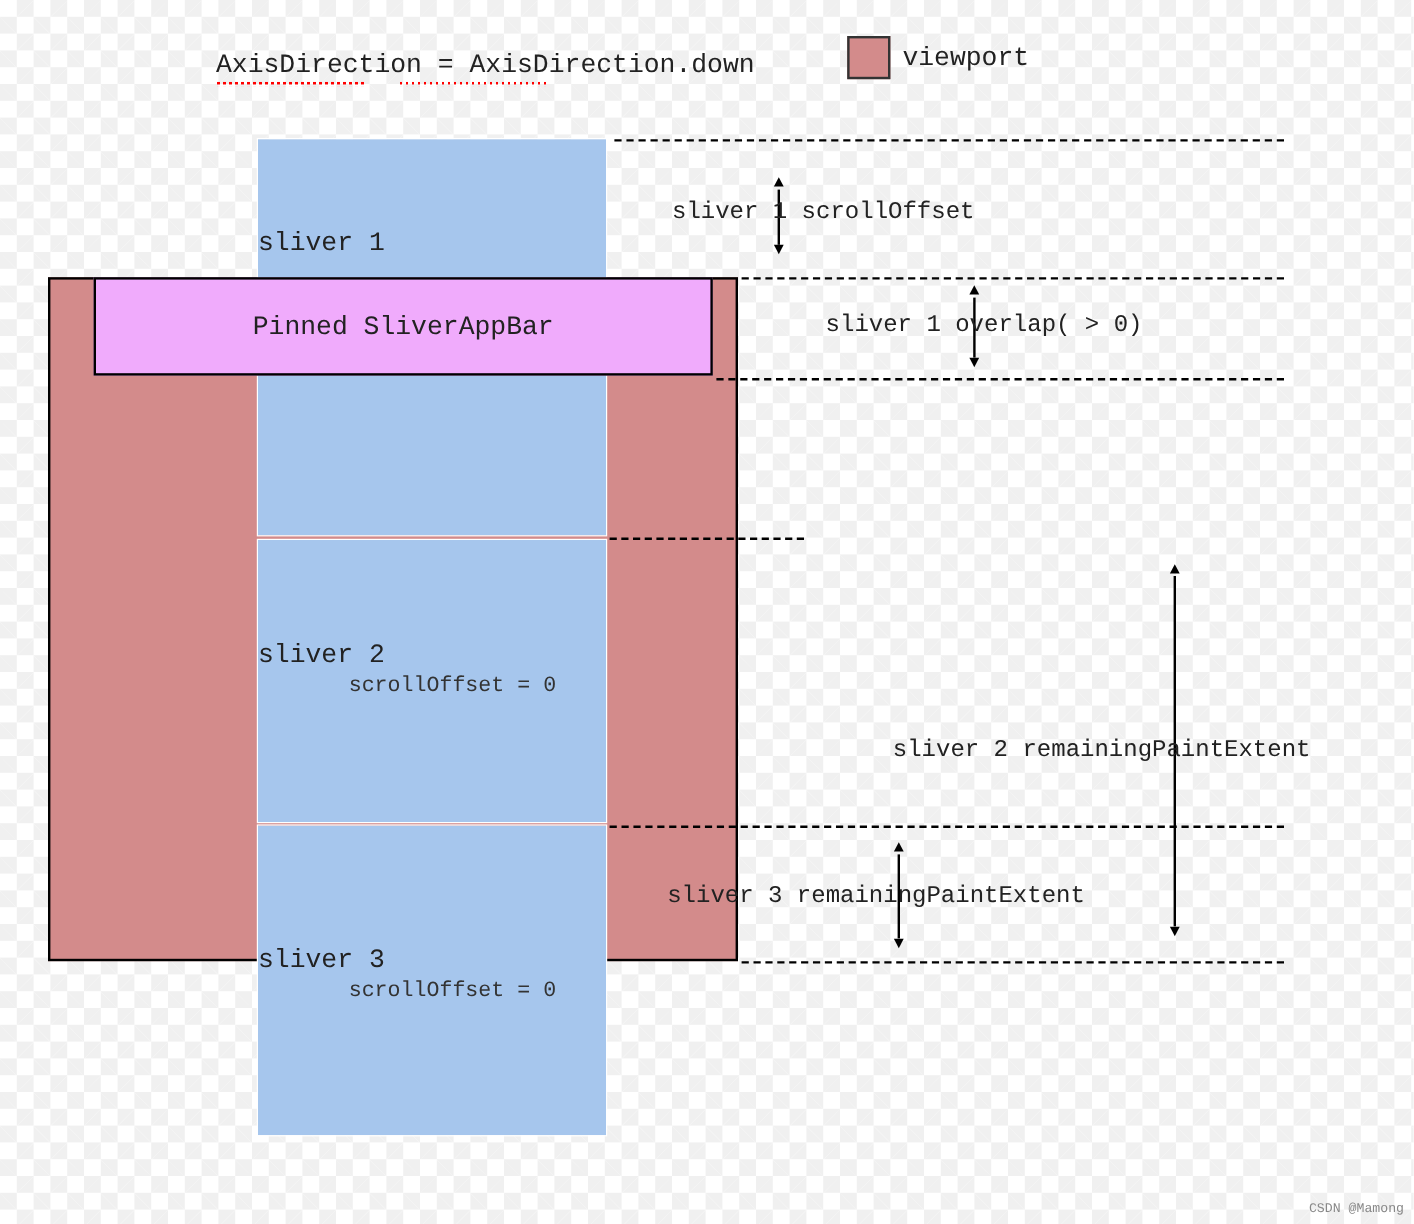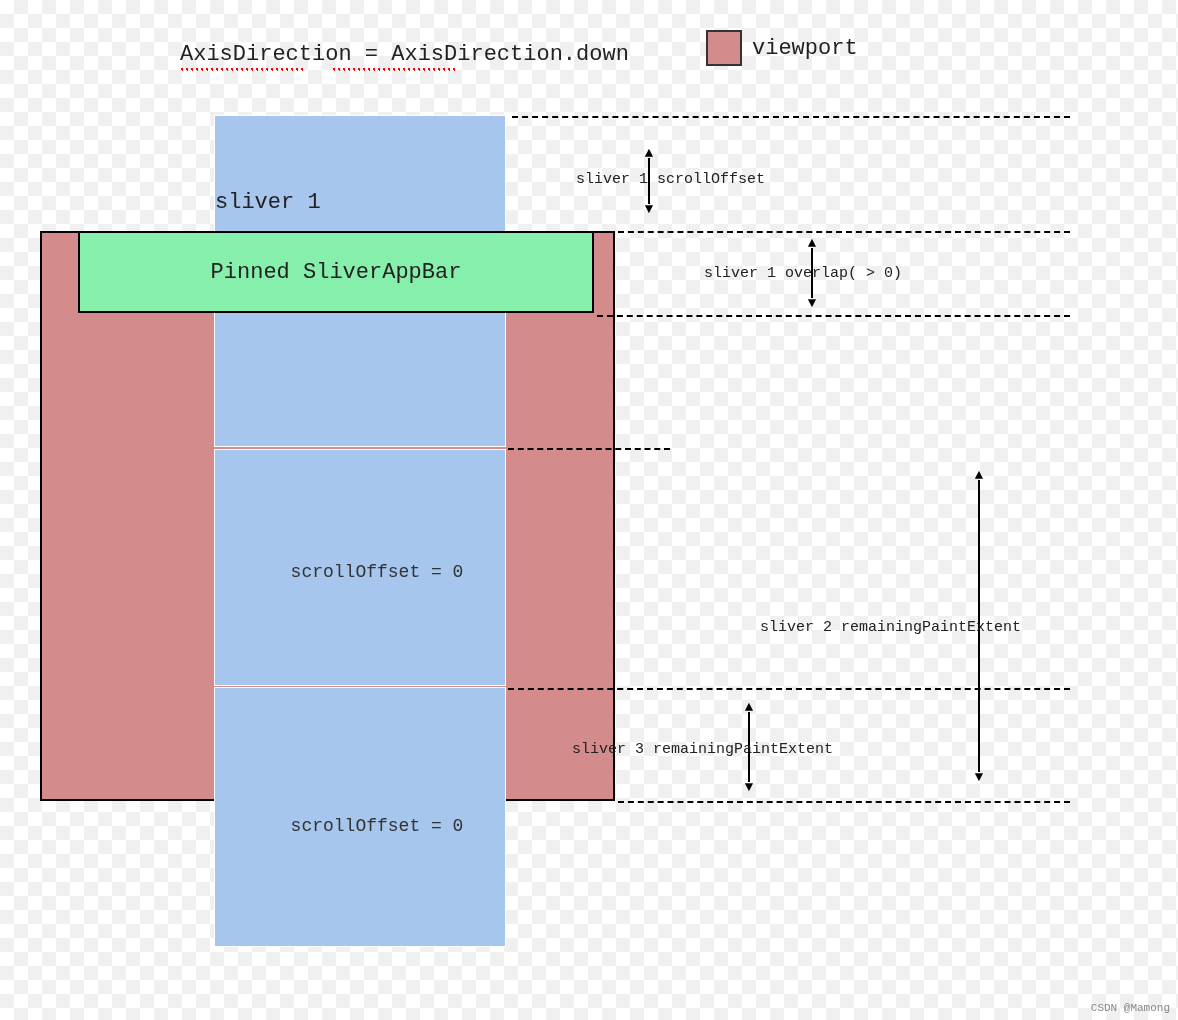--- a/index.html
+++ b/index.html
@@ -46,21 +46,21 @@
   }
   .sliver1 { top:116px; height:330px; }
   .sliver2 { top:450px; height:235px; }
   .sliver3 { top:688px; height:258px; }
 
   .sliver-label { position:absolute; left:215px; width:290px; text-align:left; font-size:22px; color:#222; }
   .sliver-sub { position:absolute; left:215px; width:324px; text-align:center; font-size:18px; color:#333; }
 
   .appbar {
     position:absolute; top:231px; left:78px; width:516px; height:82px;
-    background:#86efac; border:2px solid #000;
+    background:#f0abfc; border:2px solid #000;
     display:flex; align-items:center; justify-content:center;
     font-size:22px; color:#222;
   }
 
   
   .hdash { position:absolute; height:0; border-top:2px dashed #000; }
   .dl-top { top:116px; left:512px; width:558px; }
   .dl-vp-top { top:231px; left:618px; width:452px; }
   .dl-appbar-bot { top:315px; left:597px; width:473px; }
   .dl-sliver1-bot { top:448px; left:508px; width:162px; }
@@ -78,21 +78,21 @@
   .ra-overlap { top:238px; left:803px; height:70px; }
   .ra-rpe2 { top:470px; left:970px; height:312px; }
   .ra-rpe3 { top:702px; left:740px; height:90px; }
 
   .ann { position:absolute; font-size:20px; color:#222; white-space:nowrap; }
   .ann-scrolloffset { top:166px; left:560px; }
   .ann-overlap { top:260px; left:688px; text-align:center; width:160px;}
   .ann-rpe2 { top:614px; left:744px; }
   .ann-rpe3 { top:736px; left:556px; text-align:right; width:200px;}
 
-  .balloon { font-size:15px;padding-left:16px; }
+  .balloon { font-size:20px; }
 
   .watermark { position:absolute; right:8px; bottom:6px; font-size:11px; color:#888; }
 </style>
 </head>
 <body>
 
 <div class="canvas">
 
   <div class="axis-text">AxisDirection = AxisDirection.down</div>
   <div class="squiggle sq1"></div>
@@ -103,21 +103,23 @@
     <div class="legend-text">viewport</div>
   </div>
 
   <div class="viewport"></div>
 
   <div class="sliver sliver1"></div>
   <div class="sliver sliver2"></div>
   <div class="sliver sliver3"></div>
 
   <div class="sliver-label" style="top:190px;">sliver 1</div>
+  <div class="sliver-label" style="top:534px;">sliver 2</div>
   <div class="sliver-sub" style="top:562px;">scrollOffset = 0</div>
+  <div class="sliver-label" style="top:788px;">sliver 3</div>
   <div class="sliver-sub" style="top:816px;">scrollOffset = 0</div>
 
   <div class="appbar">
     <span>Pinned SliverAppBar</span>
   </div>
 
   <div class="hdash dl-top"></div>
   <div class="hdash dl-vp-top"></div>
   <div class="hdash dl-appbar-bot"></div>
   <div class="hdash dl-sliver1-bot"></div>

